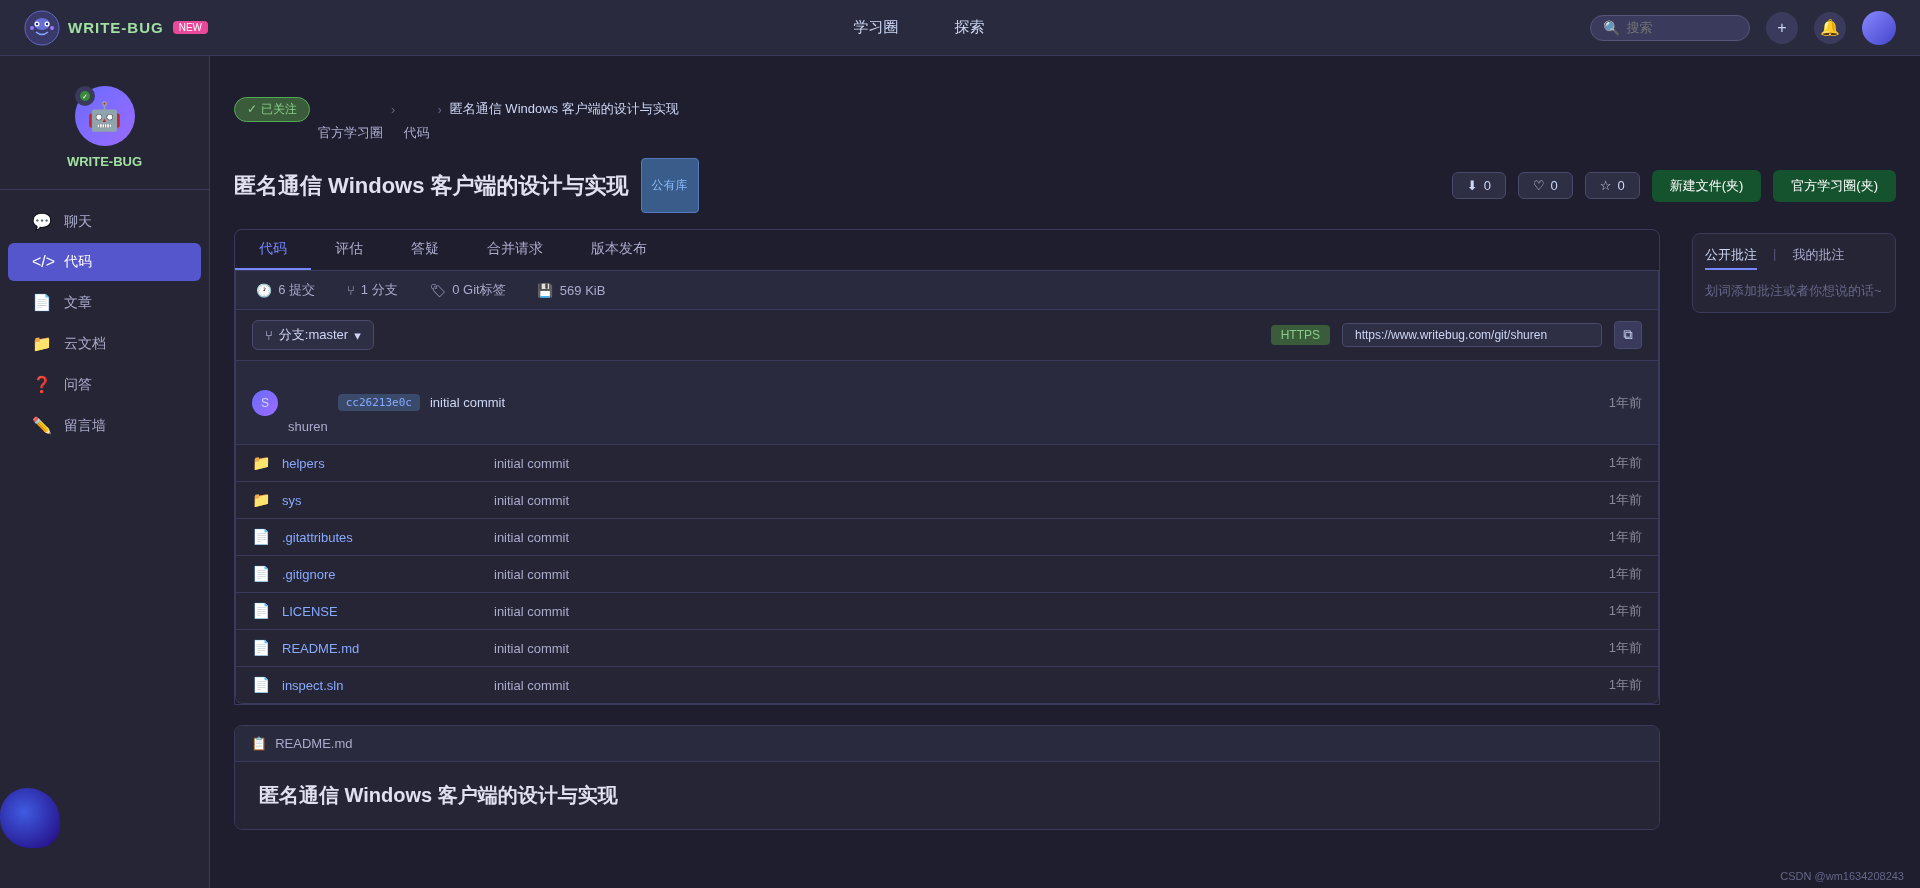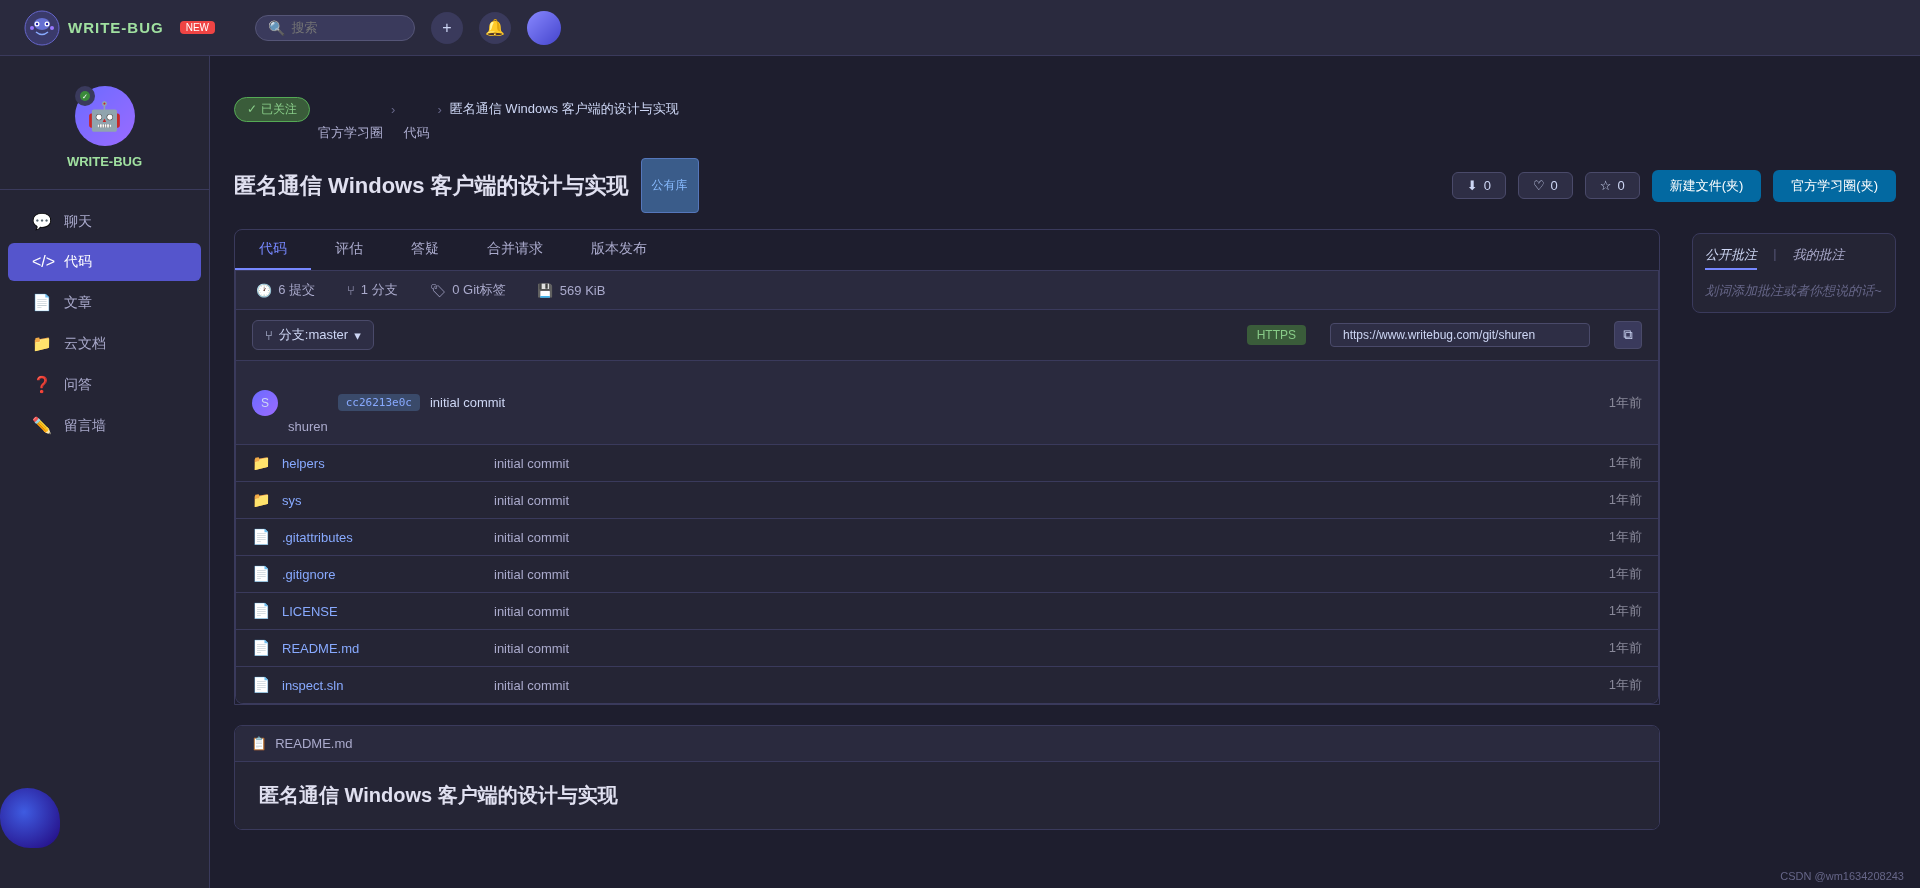--- a/index.html
+++ b/index.html
@@ -34,26 +34,26 @@
       width: 36px;
       height: 36px;
     }
     .logo-text {
       font-weight: bold;
       font-size: 15px;
       color: #a0e0a0;
       letter-spacing: 1px;
     }
     .new-badge {
-      background: #ef4444;
+      background: #ec4899;
       color: #fff;
       font-size: 10px;
       padding: 1px 6px;
       border-radius: 4px;
-      margin-left: 8px;
+      margin-left: 1px;
     }
     .topnav-center {
       display: flex;
       gap: 40px;
       flex: 1;
       justify-content: center;
     }
     .topnav-link {
       color: #cdd6f4;
       font-size: 15px;
@@ -250,21 +250,21 @@
       color: #cdd6f4;
       border-radius: 6px;
       padding: 5px 14px;
       cursor: pointer;
       display: flex;
       align-items: center;
       gap: 6px;
       font-size: 13px;
     }
     .btn-primary {
-      background: #0369a1;
+      background: #14532d;
       border: none;
       color: #fff;
       border-radius: 6px;
       padding: 7px 18px;
       cursor: pointer;
       font-size: 13px;
       font-weight: 500;
     }
 
     
@@ -340,21 +340,21 @@
     .https-badge {
       background: #3a5c3a;
       color: #88cc88;
       border-radius: 4px;
       padding: 3px 10px;
       font-size: 12px;
     }
     .clone-url-row {
       display: flex;
       align-items: center;
-      gap: 24px;
+      gap: 12px;
     }
     .clone-url {
       background: #2e2e45;
       border: 1px solid #4a4a6a;
       color: #cdd6f4;
       border-radius: 4px;
       padding: 4px 12px;
       font-size: 12px;
       min-width: 260px;
     }
@@ -446,21 +446,20 @@
     .readme-body h2 {
       font-size: 20px;
       color: #e0e0f0;
     }
 
     
     .right-panel {
       width: 220px;
       flex-shrink: 0;
       padding: 4px 0 0 16px;
-      font-style: italic;
     }
     .comment-box {
       background: #252535;
       border: 1px solid #3a3a5c;
       border-radius: 8px;
       padding: 12px;
     }
     .comment-tabs {
       display: flex;
       gap: 16px;
@@ -531,20 +530,24 @@
       <circle cx="13" cy="14" r="1.2" fill="#2222aa"></circle>
       <circle cx="23" cy="14" r="1.2" fill="#2222aa"></circle>
       <path d="M12 22 Q18 27 24 22" stroke="#88aaff" stroke-width="1.5" fill="none"></path>
       <circle cx="8" cy="18" r="2" fill="#9977ff"></circle>
       <circle cx="28" cy="18" r="2" fill="#9977ff"></circle>
     </svg>
     <span class="logo-text">WRITE-BUG</span>
     <span class="new-badge">NEW</span>
   </div>
 
+  <div class="topnav-center">
+    <span class="topnav-link">学习圈</span>
+    <span class="topnav-link">探索</span>
+  </div>
 
   <div class="topnav-right">
     <div class="search-box">
       <span>🔍</span>
       <input type="text" placeholder="搜索" style="">
     </div>
     <button class="icon-btn">+</button>
     <button class="icon-btn">🔔</button>
     <div class="avatar-img"></div>
   </div>

